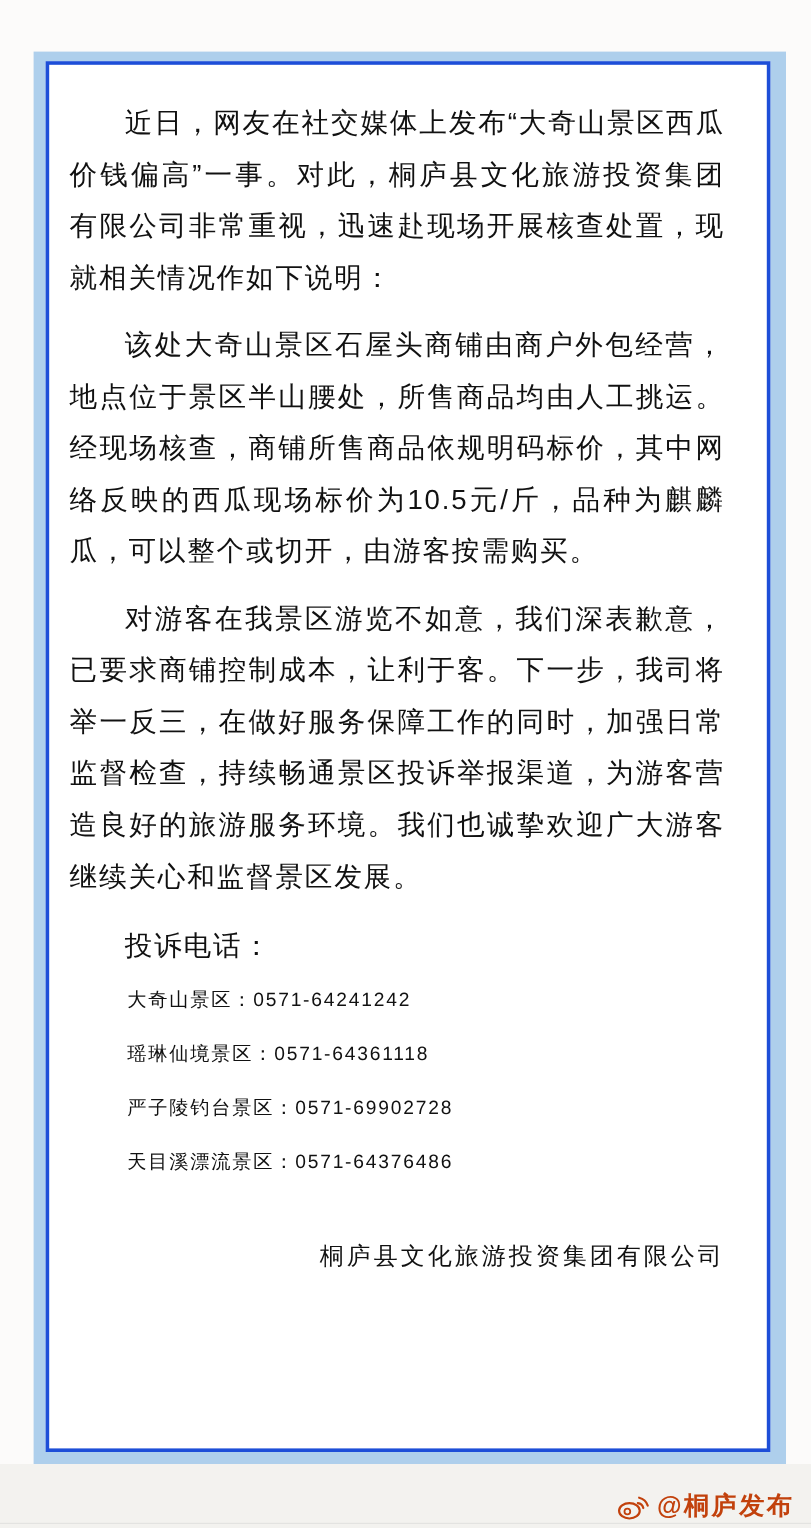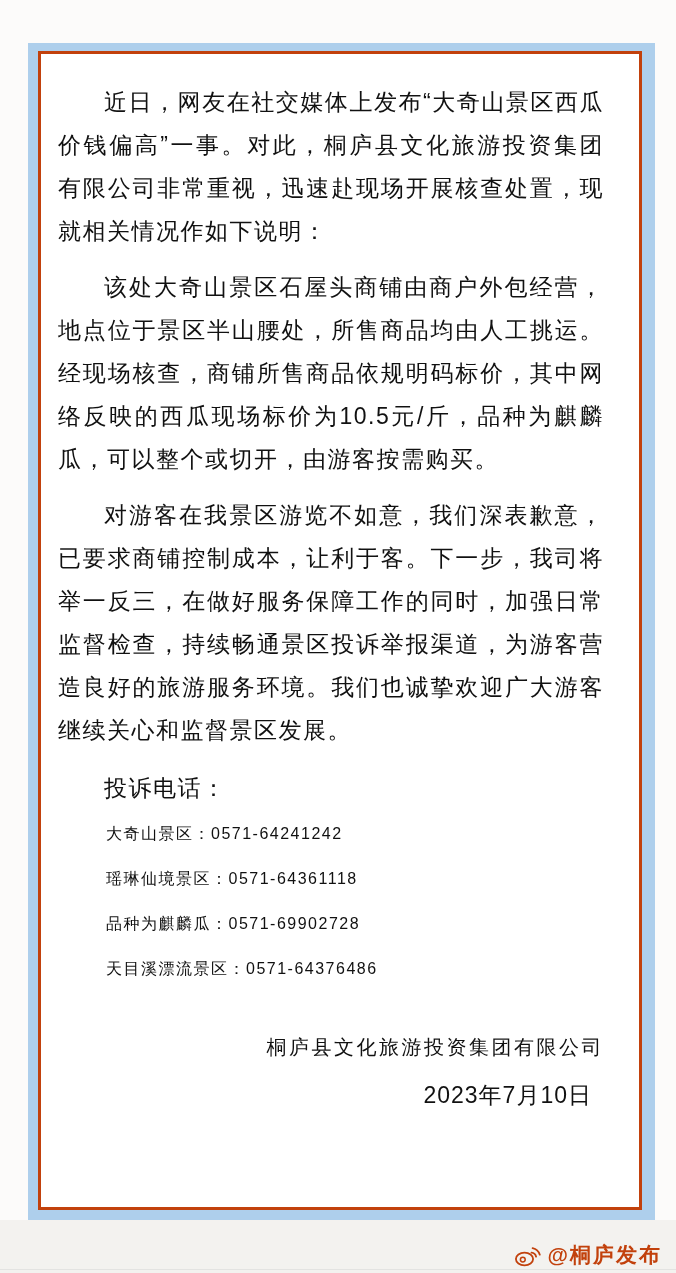--- a/index.html
+++ b/index.html
@@ -20,21 +20,21 @@
     position: absolute; left: 28px; top: 43px;
     width: 627px; height: 1177px;
     background: #aecfec;
     box-sizing: border-box;
     padding: 8px 13px 10px 10px;
   }
   .inner {
     width: 100%; height: 100%;
     box-sizing: border-box;
     background: #ffffff;
-    border: 3px solid #c2410c;
+    border: 3px solid #1d4ed8;
     padding: 27px 35px 0 17px;
     overflow: hidden;
   }
   .para {
     margin: 0 0 13px 0;
     font-size: 23px;
     line-height: 43px;
     letter-spacing: 1.5px;
     text-align: justify;
     text-justify: inter-character;
@@ -102,30 +102,29 @@
       <div class="hotline">
         <div class="hotline-title">投诉电话：</div>
 
         <div class="hotline-entry">
           <span>大奇山景区</span><span>：</span><span>0571-64241242</span>
         </div>
         <div class="hotline-entry">
           <span>瑶琳仙境景区</span><span>：</span><span>0571-64361118</span>
         </div>
         <div class="hotline-entry">
-          <span>品种为麒麟瓜</span><span>：</span><span>0571-69902728</span>
+          <span>严子陵钓台景区</span><span>：</span><span>0571-69902728</span>
         </div>
         <div class="hotline-entry">
           <span>天目溪漂流景区</span><span>：</span><span>0571-64376486</span>
         </div>
       </div>
 
       <div class="signature">
         <div class="company">桐庐县文化旅游投资集团有限公司</div>
-        <div class="date">2023年7月10日</div>
       </div>
 
     </div>
   </div>
 
   <div class="watermark">
     <span class="wb-icon">
       <svg width="27" height="23" viewBox="0 0 27 23" fill="none" stroke="currentColor">
         <ellipse cx="10.5" cy="15" rx="8.6" ry="6.4" stroke-width="1.8"></ellipse>
         <circle cx="8.8" cy="15.6" r="2.4" stroke-width="1.5"></circle>

